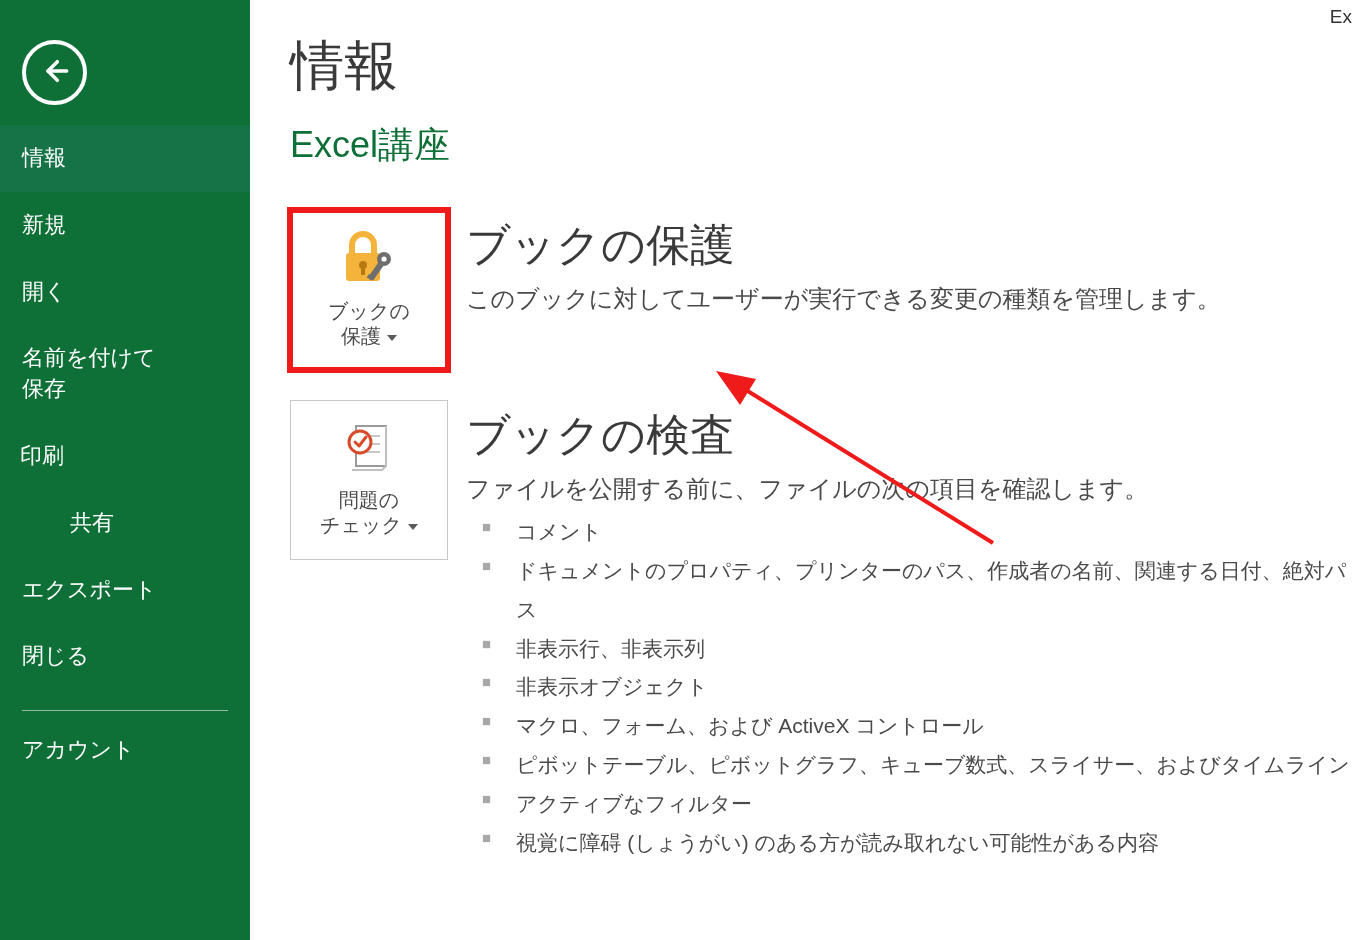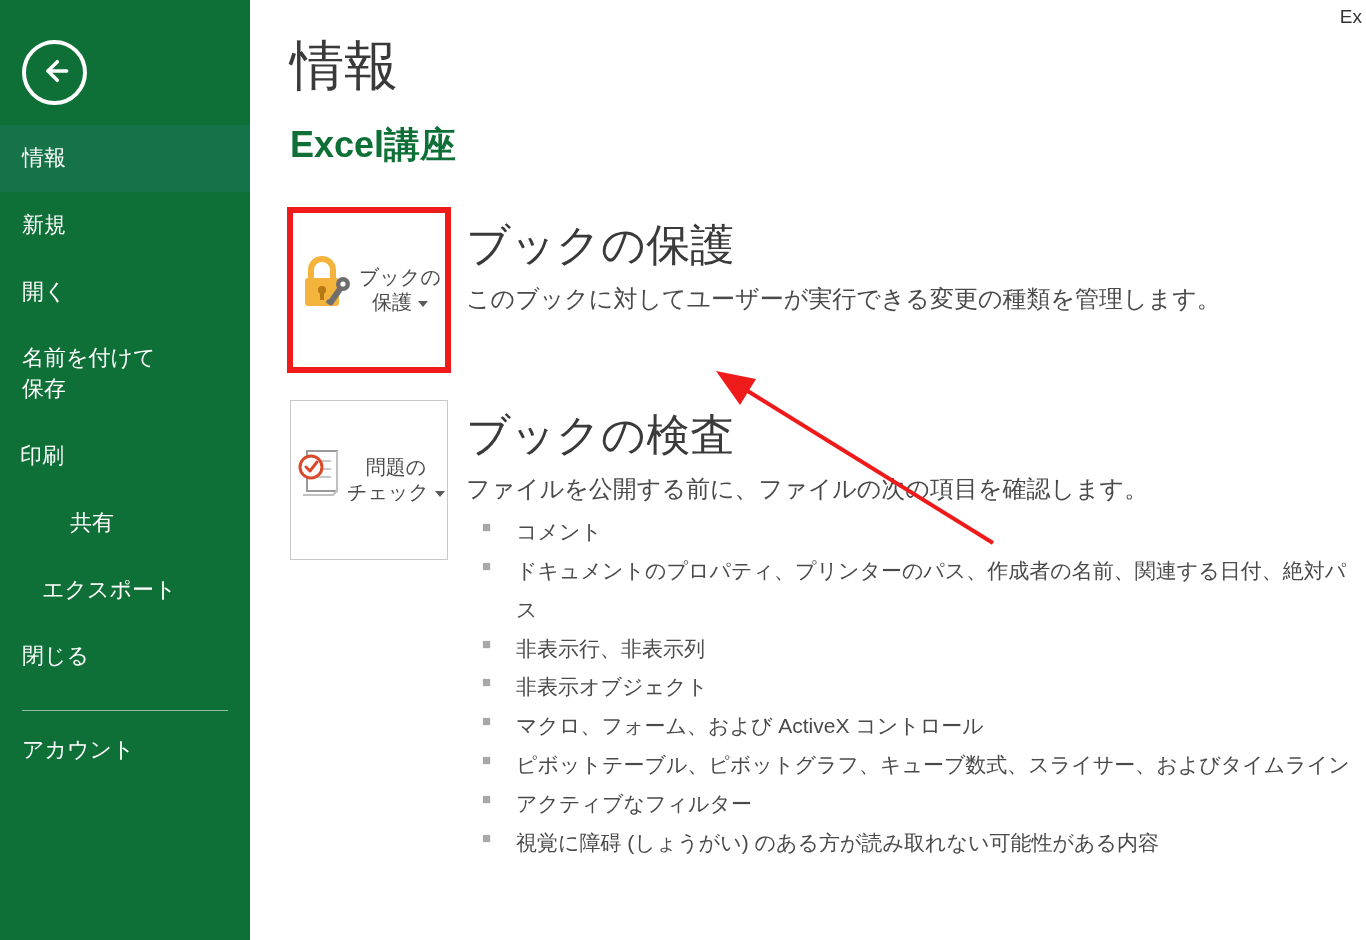--- a/index.html
+++ b/index.html
@@ -46,47 +46,47 @@
       margin: 20px 22px 6px;
     }
     .main {
       flex: 1;
       padding: 30px 0 0 40px;
       position: relative;
     }
     .app-title {
       position: absolute;
       top: 6px;
-      right: 4px;
+      right: 14px;
       font-size: 19px;
       color: #333;
     }
     .page-title {
       font-size: 54px;
       color: #3a3a3a;
       font-weight: 400;
       margin-bottom: 18px;
     }
     .file-name {
       font-size: 36px;
       color: #0e7037;
-      font-weight: 700;
+      font-weight: 400;
       margin-bottom: 40px;
     }
     .section {
       display: flex;
       align-items: flex-start;
       margin-bottom: 30px;
     }
     .tile {
       width: 158px;
       height: 160px;
       border: 1px solid #c8c8c8;
       display: flex;
-      flex-direction: row;
+      flex-direction: column;
       align-items: center;
       justify-content: center;
       margin-right: 18px;
       flex-shrink: 0;
       text-align: center;
       position: relative;
     }
     .tile.highlighted {
       outline: 6px solid #ef1a1a;
       outline-offset: -3px;
@@ -158,21 +158,21 @@
     </span>
   </div>
   <div id="nav-items">
       <div class="nav-item selected" style="white-space: pre-line;">情報</div>
       <div class="nav-item" style="white-space: pre-line;">新規</div>
       <div class="nav-item" style="white-space: pre-line;">開く</div>
       <div class="nav-item" style="white-space: pre-line;">名前を付けて
 保存</div>
       <div class="nav-item" style="white-space: pre-line; padding-left: 20px;">印刷</div>
       <div class="nav-item" style="white-space: pre-line; margin-left: 48px;">共有</div>
-      <div class="nav-item" style="white-space: pre-line; margin-left: 20px;">エクスポート</div>
+      <div class="nav-item" style="white-space: pre-line;">エクスポート</div>
       <div class="nav-item" style="white-space: pre-line;">閉じる</div>
     </div>
   <hr class="nav-divider">
   <div id="nav-footer">
       <div class="nav-item">アカウント</div>
     </div>
 </div>
 
 <div class="main">
   <div class="app-title">Ex</div>

